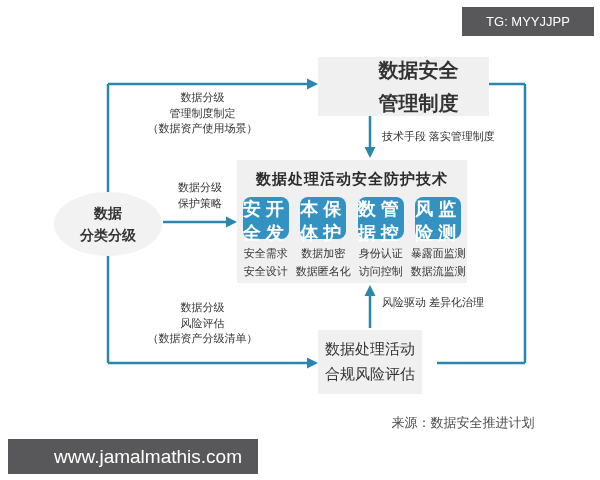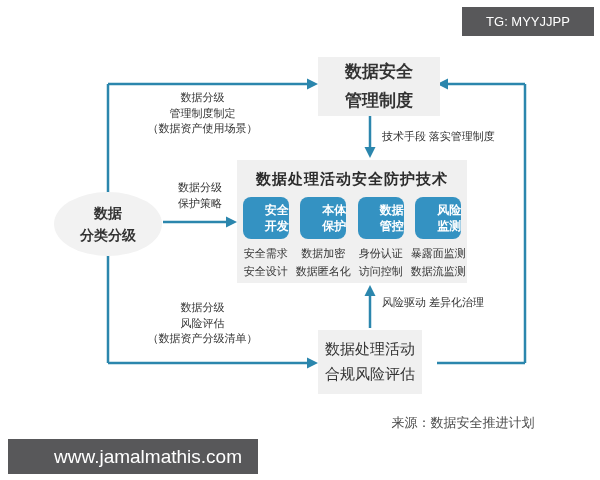--- a/index.html
+++ b/index.html
@@ -12,34 +12,34 @@
   }
   .canvas { position: absolute; inset: 0; }
   .connectors { position: absolute; left: 0; top: 0; z-index: 0; }
   .conn path { stroke: var(--line, #2b86ad); stroke-width: 2.5; fill: none; }
   .arrowhead polygon { fill: var(--line, #2b86ad); }
 
   .node { position: absolute; z-index: 2; display: flex; flex-direction: column;
           align-items: center; justify-content: center; text-align: center;
           color: var(--text-dark, #333); }
   .gray-box { background: var(--node-gray, #f0f0f0); }
-  .top-box    { left: 318px; top: 57px;  width: 122px; height: 59px; font-size: 17px; font-weight: 700; line-height: 1.65; }
+  .top-box    { left: 318px; top: 57px;  width: 141px; height: 59px; font-size: 20px; font-weight: 700; line-height: 1.65; padding-left: 30px; }
   .bottom-box { left: 318px; top: 330px; width: 104px; height: 64px; font-size: 15px; font-weight: 400; line-height: 1.65; }
   .ellipse    { left: 54px;  top: 192px; width: 108px; height: 64px; border-radius: 50%;
                 font-size: 14px; font-weight: 700; line-height: 1.6; background: #f2f2f2; }
 
   .middle-box { position: absolute; z-index: 2; left: 237px; top: 160px; width: 230px; height: 123px;
                 background: var(--node-gray, #f0f0f0); box-sizing: border-box; padding-top: 10px; }
   .middle-title { text-align: center; font-size: 15px; font-weight: 700; color: #2b2b2b;
                   letter-spacing: 1px; height: 20px; }
   .columns { display: flex; justify-content: space-around; margin-top: 7px; }
   .col { width: 64px; display: flex; flex-direction: column; align-items: center; }
   .blue-box { width: 46px; height: 42px; border-radius: 8px; background: var(--node-blue, #3492c2);
-              color: #fff; font-size: 12px; font-weight: 700; line-height: 1.35;
-              display: flex; flex-direction: column; align-items: flex-end; justify-content: center;
+              color: #fff; font-size: 18px; font-weight: 700; line-height: 1.35;
+              display: flex; flex-direction: row; align-items: flex-start; justify-content: center;
               margin-bottom: 5px; }
   .sub { font-size: 11px; font-weight: 500; color: #333; line-height: 18px; white-space: nowrap;
          text-align: center; }
 
   .edge-label { position: absolute; z-index: 2; font-size: 11px; font-weight: 500; color: #333;
                 line-height: 15.5px; text-align: center; white-space: nowrap; }
   .lbl-top-left    { left: 130px; top: 90px;  width: 145px; }
   .lbl-mid-left    { left: 160px; top: 180px; width: 80px;  }
   .lbl-bottom-left { left: 130px; top: 300px; width: 145px; }
   .lbl-top-mid     { left: 382px; top: 129px; text-align: left; font-family: Liberation Serif, serif; }

